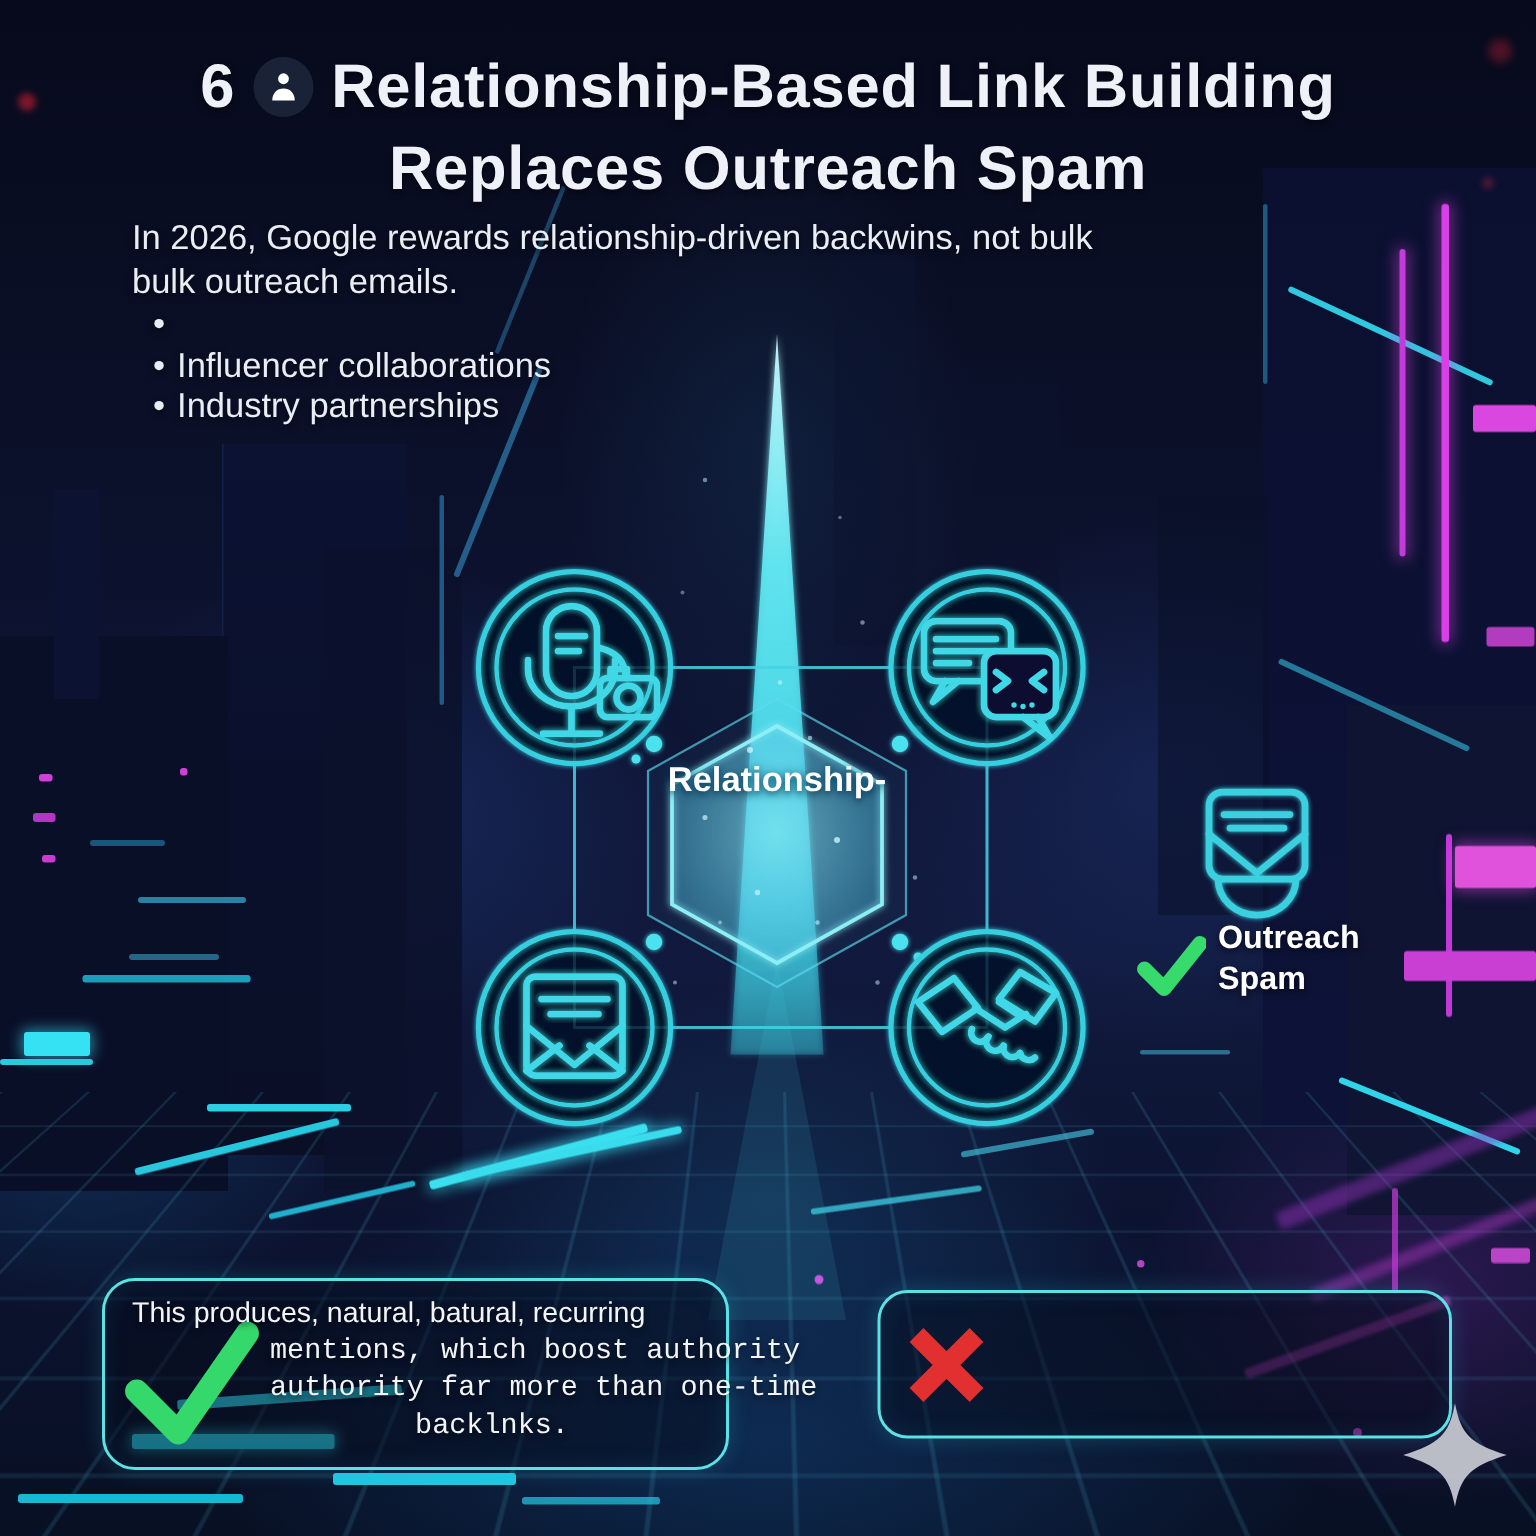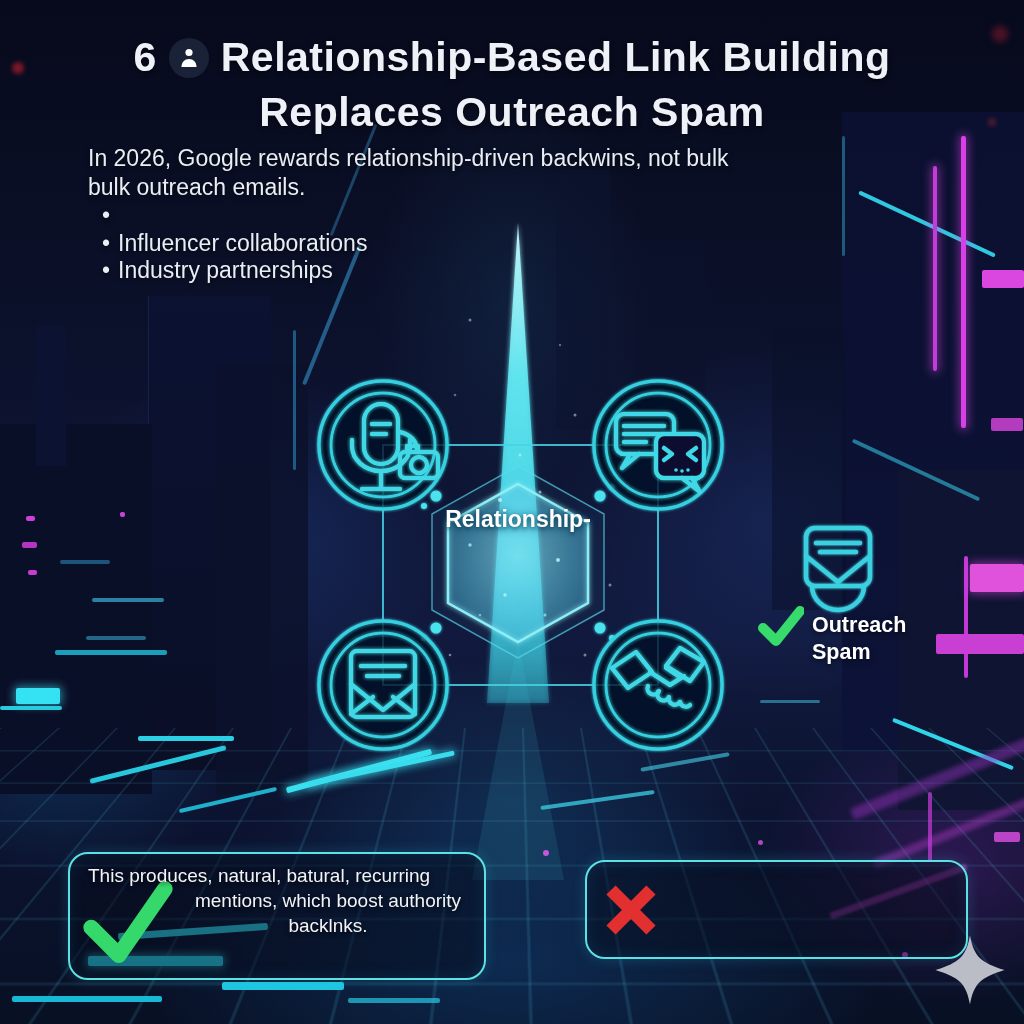--- a/index.html
+++ b/index.html
@@ -13,27 +13,27 @@
   .overlay{position:absolute;left:0;top:0;z-index:5;pointer-events:none;}
   .txt{position:absolute;z-index:10;color:#f0f3f8;text-shadow:0 2px 5px rgba(0,0,0,.6);}
   .title{left:0;right:0;top:34px;text-align:center;font-weight:bold;font-size:41px;letter-spacing:.5px;color:#eef1f7;}
   .title .row1{display:inline-flex;align-items:center;gap:12px;}
   .badge{display:inline-flex;align-items:center;justify-content:center;width:40px;height:40px;border-radius:50%;background:#1a2238;}
   .title .row2{margin-top:8px;}
   .intro{left:88px;top:144px;font-size:23px;line-height:29px;color:#e9edf4;}
   .intro .b3{margin-top:1px;}
   .bullet-row{display:flex;gap:8px;padding-left:14px;line-height:27.5px;}
   .hexlabel{left:426px;top:504px;width:184px;text-align:center;font-size:23px;font-weight:bold;line-height:31px;color:#ffffff;text-shadow:0 1px 8px rgba(10,90,130,.9),0 2px 4px rgba(0,0,0,.5);}
-  .outreach{left:758px;top:604px;display:flex;align-items:flex-start;}
+  .outreach{left:758px;top:604px;display:flex;align-items:flex-end;}
   .outreach .ot{margin:8px 0 0 8px;font-size:21.5px;font-weight:bold;line-height:27px;color:#fff;}
   .nbox{position:absolute;z-index:10;border:2px solid #5ce2e4;border-radius:20px;background:rgba(6,12,28,.5);box-shadow:0 0 14px rgba(50,200,225,.22), inset 0 0 18px rgba(40,160,200,.12);}
-  .benefit{left:68px;top:852px;width:414px;height:124px;}
+  .benefit{left:68px;top:852px;width:414px;height:124px;border-radius:22px;}
   .benefit .mark{position:absolute;left:12px;top:24px;}
   .bb-text{position:relative;padding:9px 8px 0 18px;font-size:19px;line-height:25px;color:#f2f4f8;text-shadow:0 2px 4px rgba(0,0,0,.6);white-space:nowrap;}
-  .bb-ind{margin-left:92px;text-align:center;}
+  .bb-ind{margin-left:92px;text-align:center;font-family:Liberation Mono, monospace;}
   .drawback{left:585px;top:860px;width:379px;height:95px;display:flex;align-items:center;}
   .drawback .mark{margin-left:16px;flex:0 0 auto;}
   .db-text{margin-left:20px;font-size:20px;line-height:29px;color:#f2f4f8;text-shadow:0 2px 4px rgba(0,0,0,.6);white-space:nowrap;}
   .sparkle{position:absolute;left:928px;top:928px;z-index:20;}
   .glows{left:0;top:0;width:1024px;height:1024px;
     background:
       radial-gradient(300px 220px at 250px 530px, rgba(40,80,170,.30), transparent 70%),
       radial-gradient(320px 260px at 780px 520px, rgba(45,75,165,.25), transparent 70%),
       radial-gradient(520px 260px at 512px 960px, rgba(25,110,190,.28), transparent 72%),
       radial-gradient(340px 200px at 512px 800px, rgba(30,140,200,.18), transparent 70%),
@@ -297,20 +297,21 @@
     </div>
   </div>
 
   <div class="nbox benefit">
     <svg class="mark" width="92" height="88" viewBox="0 0 100 92">
       <path d="M10 52 L40 82 L90 10" fill="none" stroke="#35d96b" stroke-width="17" stroke-linecap="round" stroke-linejoin="round"></path>
     </svg>
     <div class="bb-text">
       <div>This produces, natural, batural, recurring</div>
       <div class="bb-ind">mentions, which boost authority</div>
+      <div class="bb-ind">authority far more than one-time</div>
       <div class="bb-ind">backlnks.</div>
     </div>
   </div>
 
   <div class="nbox drawback">
     <svg class="mark" width="56" height="56" viewBox="0 0 56 56">
       <path d="M8 8 L48 48 M48 8 L8 48" stroke="#e23030" stroke-width="13" stroke-linecap="butt"></path>
     </svg>
     <div class="db-text">
     </div>

